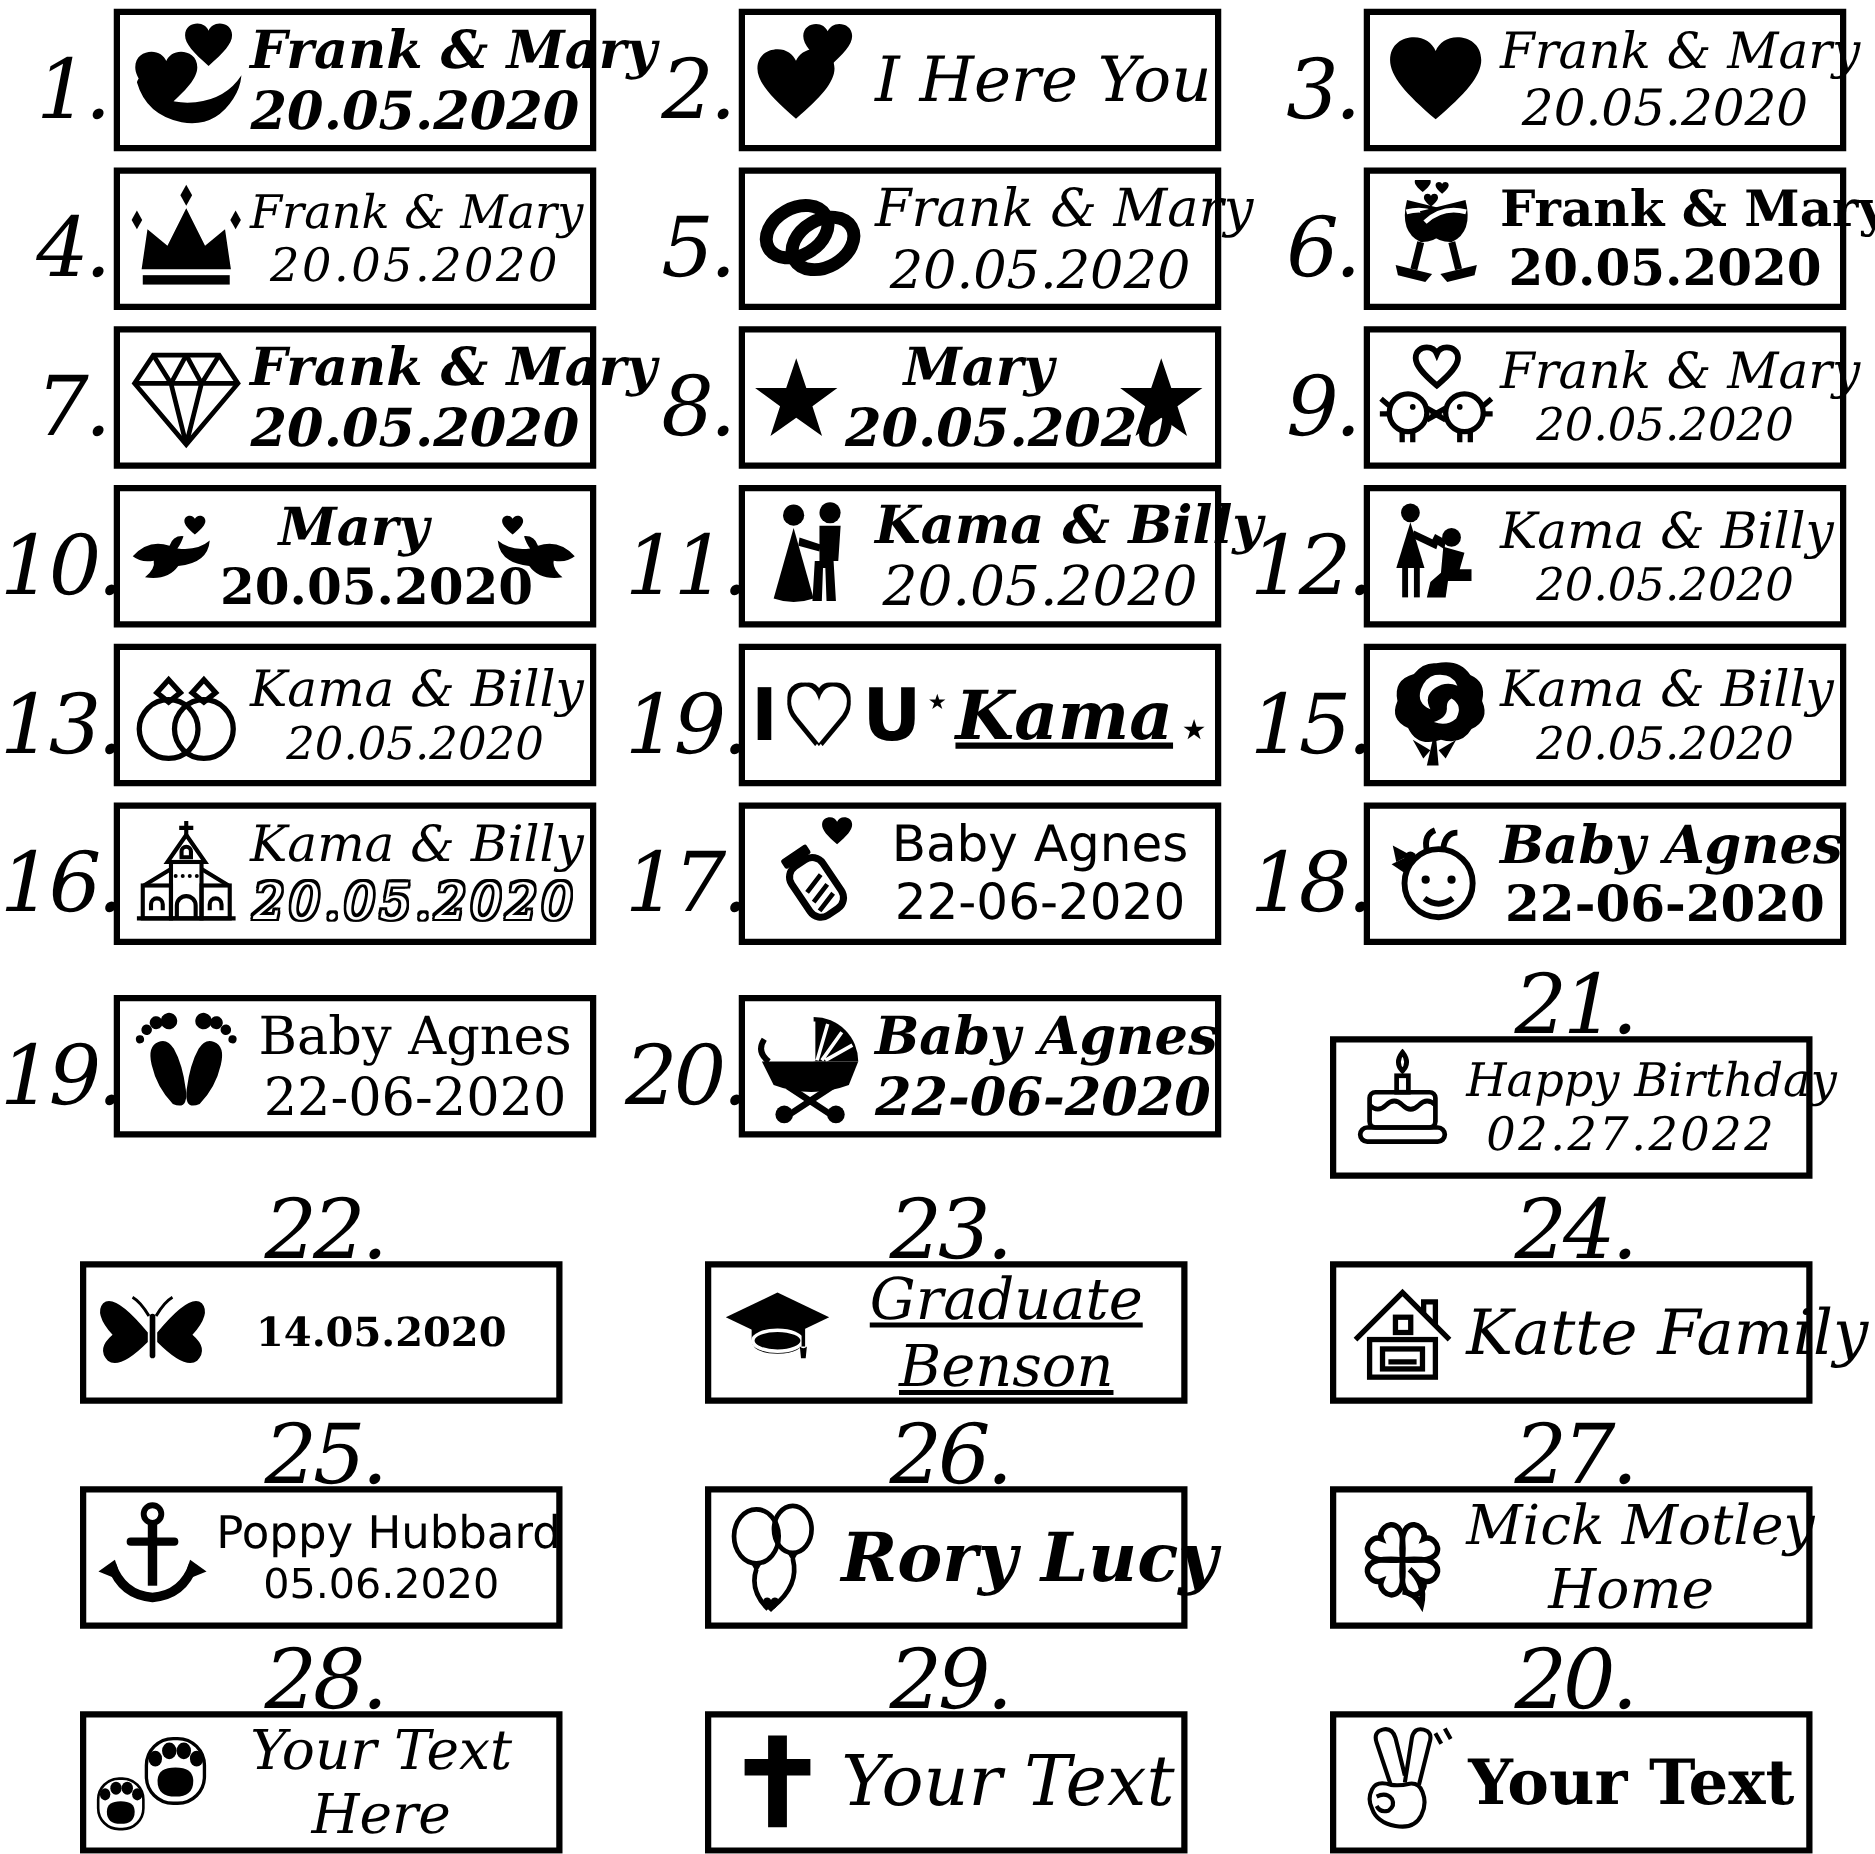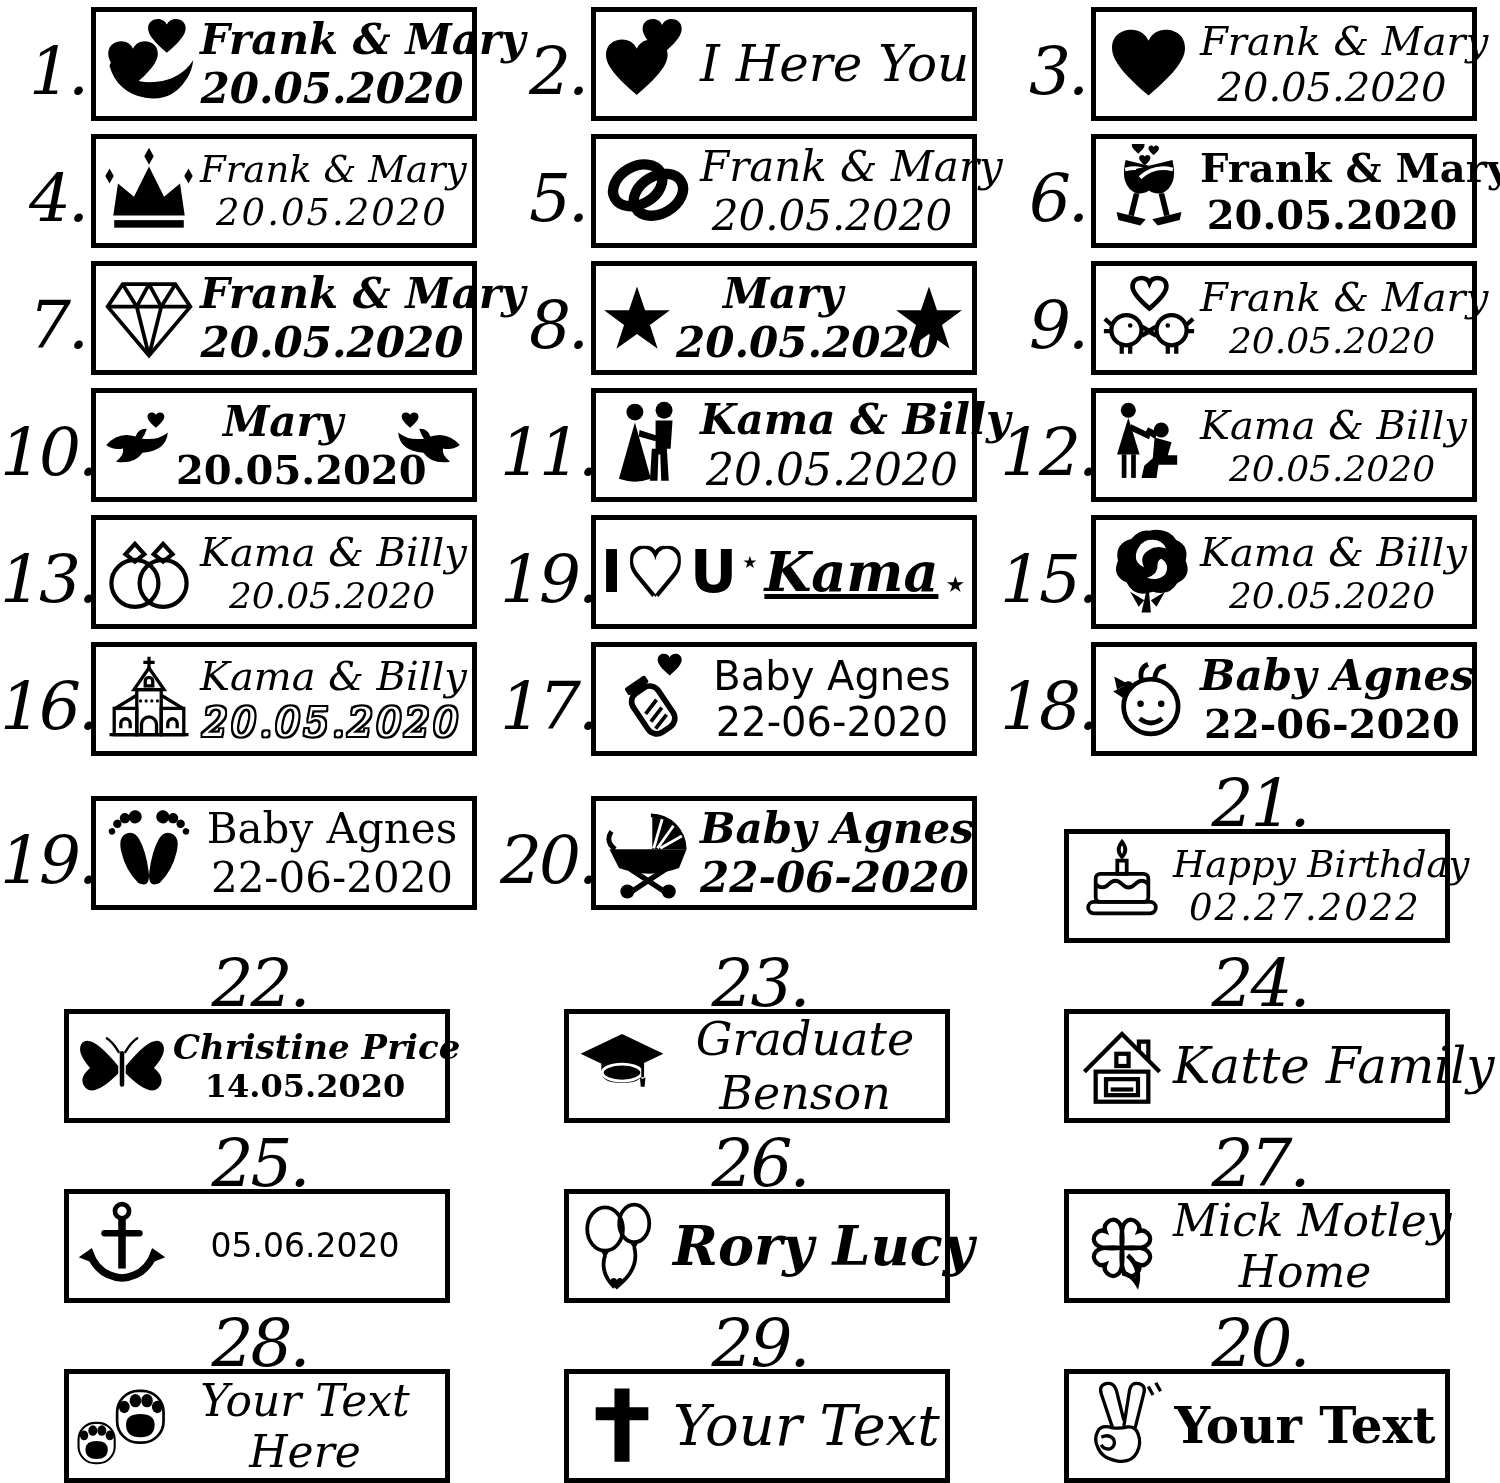--- a/index.html
+++ b/index.html
@@ -40,21 +40,21 @@
   .t-script-lg  {font:italic 400 50px "DejaVu Serif",serif;}
   .t-script-xl  {font:italic 400 56px "DejaVu Serif",serif;}
   .t-fancy      {font:italic 400 37px "DejaVu Serif",serif;}
   .t-fancy-wide {font:italic 400 37px "DejaVu Serif",serif;letter-spacing:2px;}
   .t-italic     {font:italic 400 42px "DejaVu Serif",serif;}
   .t-slab       {font:700 40px "DejaVu Serif",serif;}
   .t-slab-sm    {font:700 32px "DejaVu Serif",serif;}
   .t-sans       {font:400 40px "DejaVu Sans",sans-serif;}
   .t-serif      {font:400 42px "DejaVu Serif",serif;}
   .t-serifbold  {font:700 50px "DejaVu Serif",serif;}
-  .t-casual     {font:italic 400 46px "DejaVu Serif",serif;}
+  .t-casual     {font:italic 400 46px "DejaVu Serif",serif;text-decoration:underline;}
   .t-csans      {font:400 36px "DejaVu Sans",sans-serif;}
   .t-csans-sm   {font:400 33px "DejaVu Sans",sans-serif;}
   .t-block      {font:700 58px "DejaVu Sans",sans-serif;letter-spacing:-2px;}
   .t-kama       {font:italic 700 54px "DejaVu Serif",serif;text-decoration:underline;}
   .t-blockheart {
     font:400 62px "DejaVu Sans",sans-serif;color:#fff;
     text-shadow:-3px -3px 0 #000,0 -3px 0 #000,3px -3px 0 #000,-3px 0 0 #000,
                  3px 0 0 #000,-3px 3px 0 #000,0 3px 0 #000,3px 3px 0 #000;
   }
   .t-deco-hi{font:400 17px "DejaVu Sans",sans-serif;align-self:flex-start;margin-top:16px;}
@@ -559,21 +559,20 @@
     <div class="box">
       <span class="icon left">
           <svg viewBox="0 0 100 100" aria-hidden="true">
             <path d="M46 50 Q18 16 8 25 Q0 34 16 52 Q2 64 12 74 Q22 82 46 58 Z"></path>
             <path d="M54 50 Q82 16 92 25 Q100 34 84 52 Q98 64 88 74 Q78 82 54 58 Z"></path>
             <rect x="47.6" y="34" width="4.8" height="38" rx="2.4"></rect>
             <path d="M47 36 Q40 24 33 20 M53 36 Q60 24 67 20" fill="none" stroke="currentColor" stroke-width="2.5"></path>
           </svg>
         </span>
       <div class="txt">
-          <span class="ln t-brush-sm">Christine Price</span>
           <span class="ln t-slab-sm">14.05.2020</span>
         </div>
 
     </div>
   </div>
 
   <div class="cell col3">
     <div class="num">23.</div>
     <div class="box">
       <span class="icon left">
@@ -623,20 +622,21 @@
           <svg viewBox="0 0 100 100" aria-hidden="true">
             <circle cx="50" cy="13" r="7.5" fill="none" stroke="currentColor" stroke-width="5"></circle>
             <rect x="46" y="20" width="8" height="54"></rect>
             <rect x="28" y="33" width="44" height="7" rx="3.5"></rect>
             <path d="M15 56 Q24 82 50 84 Q76 82 85 56" fill="none" stroke="currentColor" stroke-width="8"></path>
             <path d="M18 52 L4 62 L24 70 Z"></path>
             <path d="M82 52 L96 62 L76 70 Z"></path>
           </svg>
         </span>
       <div class="txt">
+          <span class="ln t-csans">Poppy Hubbard</span>
           <span class="ln t-csans-sm">05.06.2020</span>
         </div>
 
     </div>
   </div>
 
   <div class="cell col3">
     <div class="num">26.</div>
     <div class="box">
       <span class="icon left">

